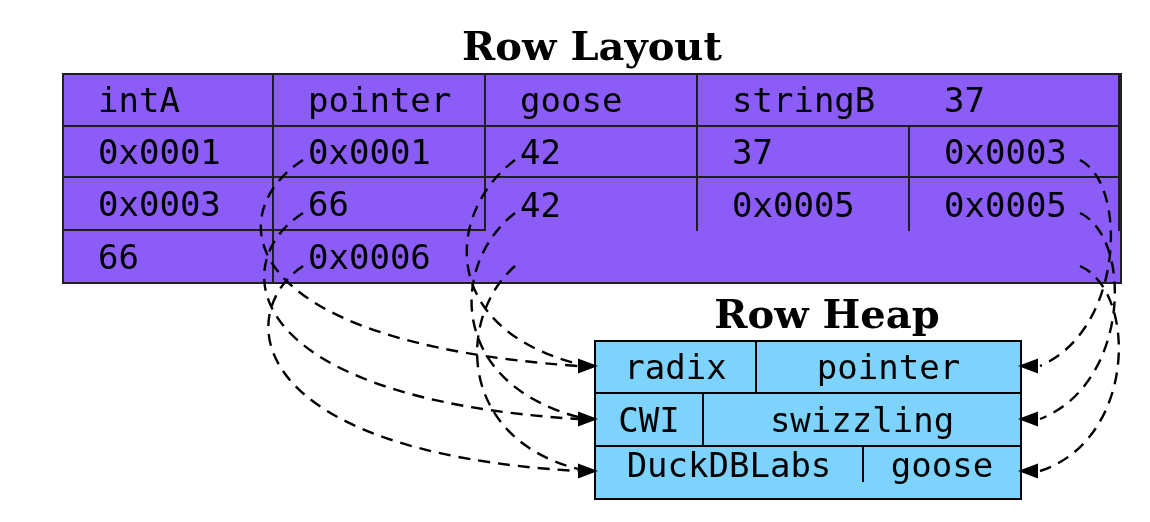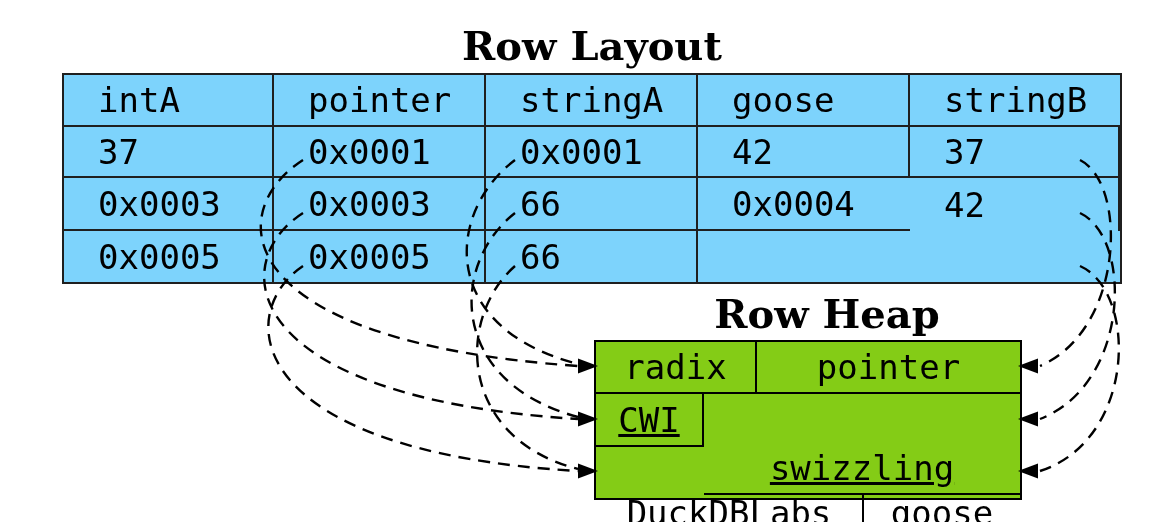--- a/index.html
+++ b/index.html
@@ -7,74 +7,73 @@
           font-family:"DejaVu Sans Mono", monospace;color:#000;}
   .diagram-title{position:absolute;font-family:"DejaVu Serif", serif;font-weight:bold;
           font-size:40px;text-align:center;color:#000;white-space:nowrap;}
   #row-layout-title{left:62px;top:22px;width:1060px;}
   #row-heap-title{left:613px;top:290px;width:428px;}
 
   
   .layout-table{position:absolute;left:62px;top:73px;width:1060px;height:211px;
           border:2px solid #1f1f1f;box-sizing:border-box;display:grid;
           grid-template-columns:210px 212px 212px 212px 210px;
-          grid-template-rows:52px 51px 53px 51px;background:#7dd3fc;}
+          grid-template-rows:52px 51px 53px 51px;background:#8b5cf6;}
   .layout-table .cell{box-sizing:border-box;border-right:2px solid #1f1f1f;border-bottom:2px solid #1f1f1f;
           display:flex;align-items:center;padding-left:34px;font-size:34px;line-height:1;}
   .layout-table .cell.last-col{border-right:none;}
   .layout-table .cell.last-row{border-bottom:none;}
 
   
   .heap-table{position:absolute;left:594px;top:340px;width:428px;height:160px;
-          border:2px solid #000;box-sizing:border-box;background:#84cc16;}
+          border:2px solid #000;box-sizing:border-box;background:#7dd3fc;}
   .heap-row{display:flex;box-sizing:border-box;}
   .heap-row .hcell{box-sizing:border-box;display:flex;align-items:center;justify-content:center;
           font-size:34px;line-height:1;}
   .heap-row .hcell.first{border-right:2px solid #000;}
   .heap-row.hr-mid .hcell{border-bottom:2px solid #000;}
   #heap-row-0 .hcell{height:52px;}
-  #heap-row-1 .hcell{height:53px;text-decoration:underline;}
+  #heap-row-1 .hcell{height:53px;}
   #heap-row-2 .hcell{height:35px;}
   #heap-row-0 .first{width:161px;}  #heap-row-0 .second{width:263px;}
-  #heap-row-1 .first{width:108px;}  #heap-row-1 .second{width:316px;margin-top:48px;}
+  #heap-row-1 .first{width:108px;}  #heap-row-1 .second{width:316px;}
   #heap-row-2 .first{width:268px;}  #heap-row-2 .second{width:156px;}
 
   .overlay{position:absolute;left:0;top:0;width:1150px;height:522px;pointer-events:none;}
   .dashed{fill:none;stroke:#000;stroke-width:2.4;stroke-dasharray:12 8;}
   .arrowhead{fill:#000;stroke:none;}
 </style>
 </head>
 <body>
 
 <div class="canvas">
 
   <div class="diagram-title" id="row-layout-title">Row Layout</div>
 
   <div class="layout-table">
     <div class="cell">intA</div>
     <div class="cell">pointer</div>
-    <div class="cell">stringA</div>
     <div class="cell">goose</div>
     <div class="cell last-col">stringB</div>
 
     <div class="cell">37</div>
     <div class="cell">0x0001</div>
     <div class="cell">0x0001</div>
     <div class="cell">42</div>
 
     <div class="cell">37</div>
     <div class="cell">0x0003</div>
     <div class="cell">0x0003</div>
     <div class="cell">66</div>
-    <div class="cell last-col">0x0004</div>
 
     <div class="cell last-row">42</div>
     <div class="cell last-row">0x0005</div>
     <div class="cell last-row">0x0005</div>
     <div class="cell last-row">66</div>
+    <div class="cell last-col last-row">0x0006</div>
   </div>
 
   <div class="diagram-title" id="row-heap-title">Row Heap</div>
 
   <div class="heap-table">
     <div class="heap-row hr-mid" id="heap-row-0">
       <div class="hcell first">radix</div>
       <div class="hcell second">pointer</div>
     </div>
     <div class="heap-row hr-mid" id="heap-row-1">

